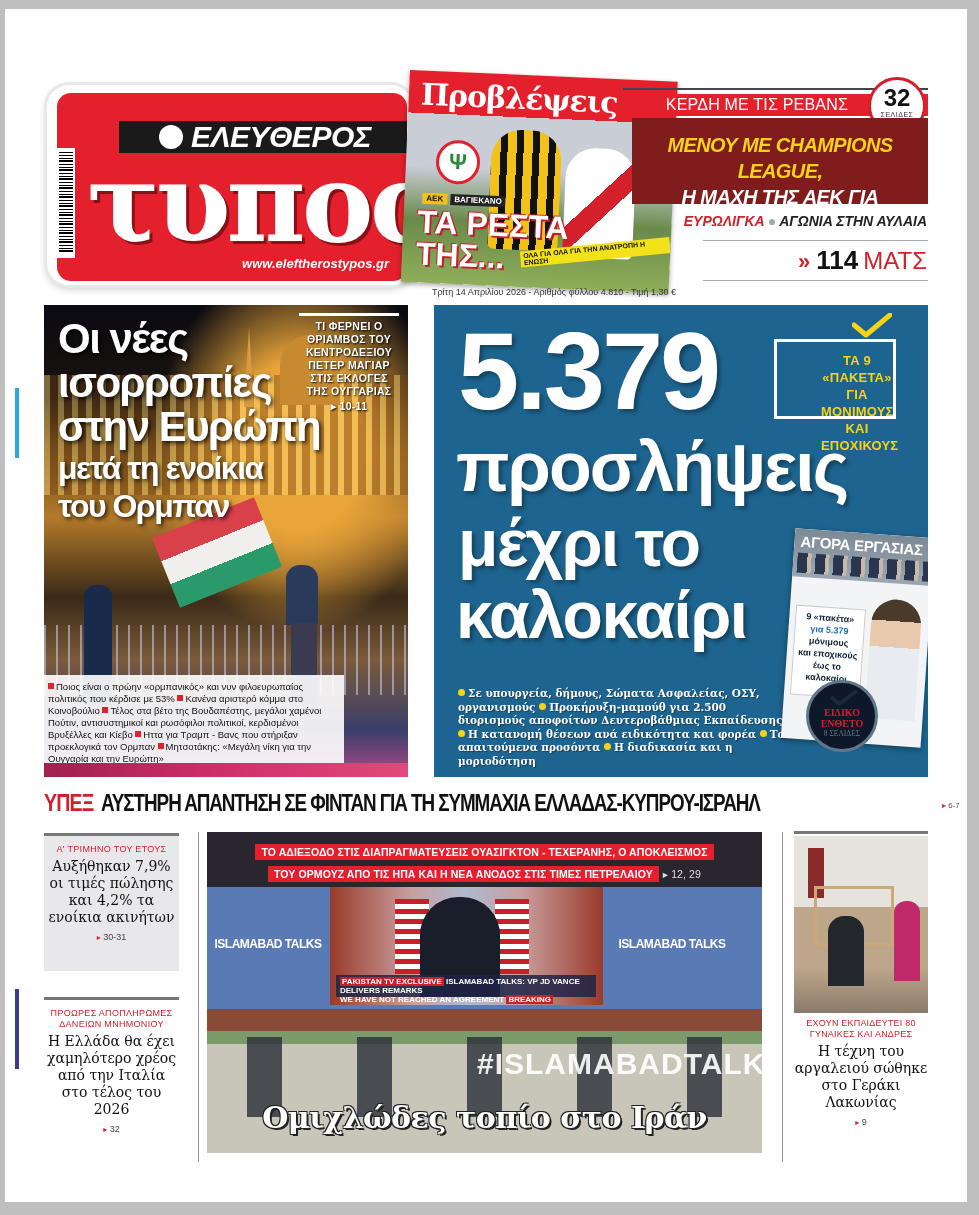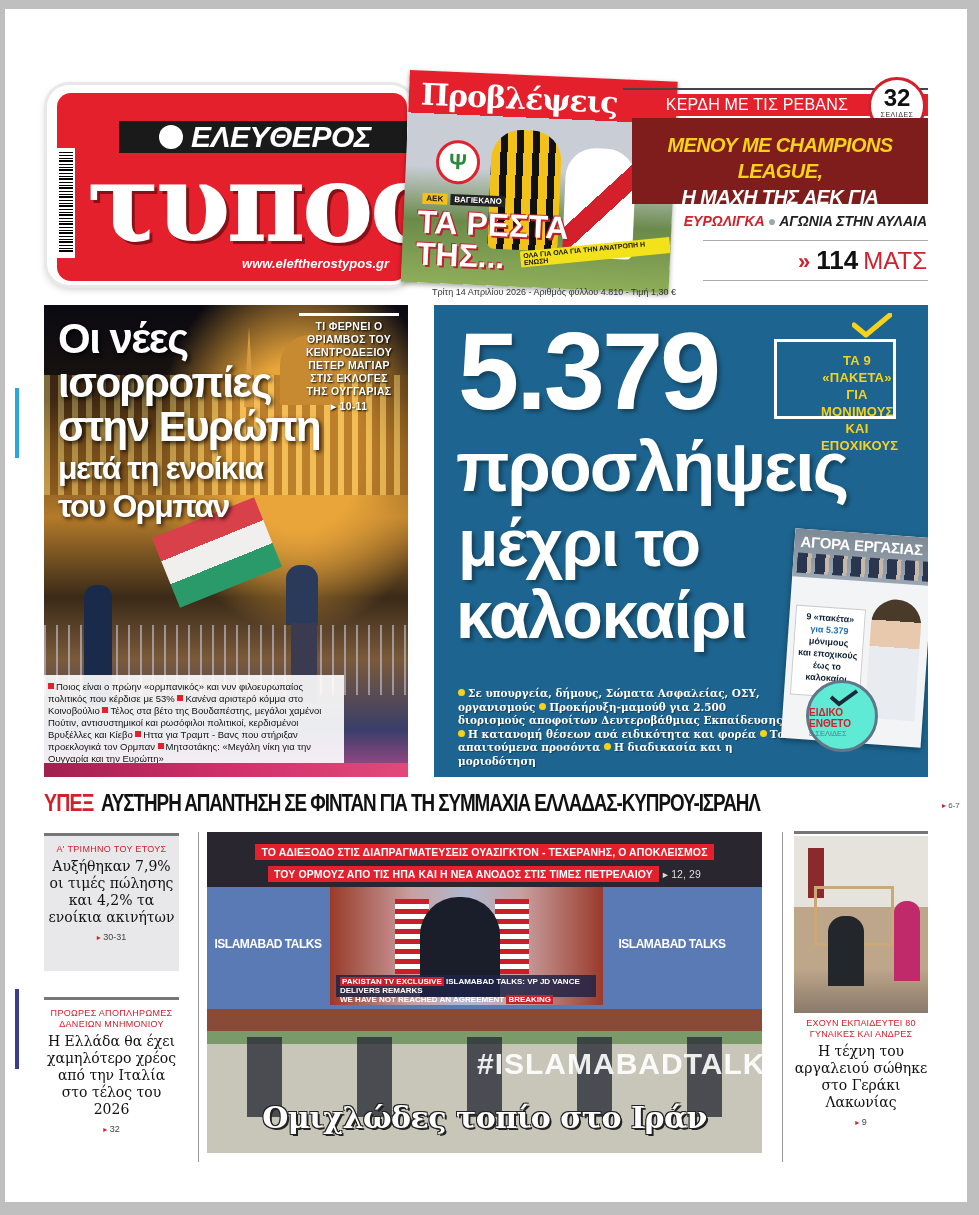--- a/index.html
+++ b/index.html
@@ -91,21 +91,21 @@
   .check-icon { position: absolute; left: 418px; top: 8px; width: 40px; height: 26px; }
   .lead-bullets { position: absolute; left: 24px; top: 382px; width: 330px; color: #fff; font-family: "DejaVu Serif", serif; font-weight: bold; font-size: 10.5px; line-height: 13.5px; text-shadow: 1px 1px 1px rgba(0,0,0,0.4); }
   .lead-bullets .yd { display: inline-block; width: 7px; height: 7px; border-radius: 50%; background: #f6d21a; margin: 0 3px 1px 0; }
 
   .job-cover { position: absolute; left: 354px; top: 228px; width: 140px; height: 210px; background: #f2f4f6; transform: rotate(4deg); box-shadow: 0 2px 6px rgba(0,0,0,0.4); overflow: hidden; }
   .job-cover-head { height: 48px; background: linear-gradient(180deg, #7d8a96, #9aa6b2); color: #fff; font-weight: bold; font-size: 15px; padding: 4px 0 0 6px; letter-spacing: -0.3px; }
   .job-cover-people { position: absolute; left: 4px; top: 24px; width: 132px; height: 20px; background: repeating-linear-gradient(90deg, #2a3550 0 10px, #c9b8a8 10px 14px, transparent 14px 18px); }
   .job-cover-box { position: absolute; left: 6px; top: 76px; width: 70px; height: 90px; background: #fff; border: 1px solid #ccc; text-align: center; font-size: 9px; line-height: 12px; color: #123; font-weight: bold; padding-top: 4px; }
   .job-cover-box .hl { color: #1d6fb0; }
   .job-cover-woman { position: absolute; left: 82px; top: 64px; width: 50px; height: 120px; background: linear-gradient(180deg, #4a3a2a 0 18%, #e9c9ae 18% 40%, #e8ecf0 40%); border-radius: 25px 25px 0 0; }
-  .special-badge { position: absolute; left: 372px; top: 375px; width: 72px; height: 72px; border-radius: 50%; background: #5eead4; border: 3px solid #5f7788; padding-top: 24px; }
+  .special-badge { position: absolute; left: 372px; top: 375px; width: 72px; height: 72px; border-radius: 50%; background: #0f172a; border: 3px solid #5f7788; text-align: center; padding-top: 24px; font-family: Liberation Serif, serif; }
   .special-badge .l1 { display: block; color: #d3202b; font-weight: bold; font-size: 10px; line-height: 11px; }
   .special-badge .l2 { display: block; color: #d3202b; font-weight: bold; font-size: 10px; line-height: 11px; }
   .special-badge .l3 { display: block; color: #5f7788; font-size: 7.5px; line-height: 10px; }
   .special-check { position: absolute; left: 20px; top: 6px; width: 30px; height: 18px; }
 
   
   .banner { position: absolute; left: 44px; top: 790px; width: 890px; white-space: nowrap; display: flex; align-items: baseline; }
   .banner-tag { color: #d3202b; font-weight: bold; font-size: 23px; letter-spacing: -1px; margin-right: 7px; transform: scaleX(0.85); transform-origin: left; display: inline-block; }
   .banner-text { color: #111; font-weight: bold; font-size: 23px; letter-spacing: -1.3px; display: inline-block; transform: scaleX(0.82); transform-origin: left; margin-left: -8px; }
   .banner-ref { position: absolute; left: 898px; top: 11px; font-size: 8px; color: #555; }

